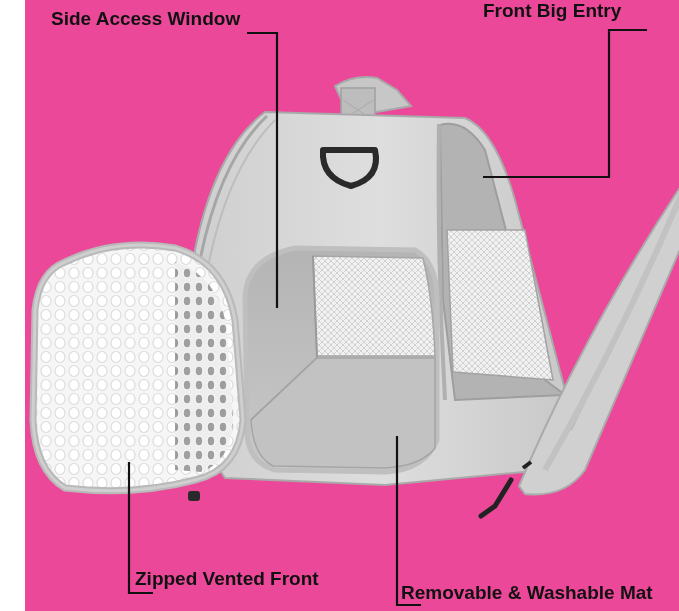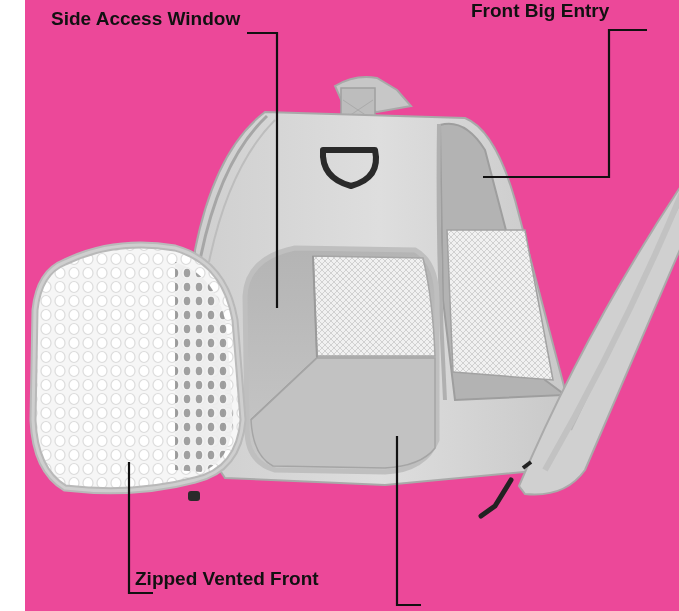--- a/index.html
+++ b/index.html
@@ -16,21 +16,21 @@
     .label {
       position: absolute;
       font-family: "Liberation Sans", sans-serif;
       font-weight: bold;
       font-size: 19px;
       color: #111111;
       white-space: nowrap;
       line-height: 22px;
     }
     .lbl-side { left: 26px; top: 8px; }
-    .lbl-front { left: 446px; top: 0px; }
+    .lbl-front { left: 458px; top: 0px; }
     .lbl-zip { left: 110px; top: 568px; }
     .lbl-mat { left: 376px; top: 582px; }
   </style>
 </head>
 <body>
 
 <div id="stage">
 
   <svg class="art" width="679" height="611" viewBox="0 0 679 611" xmlns="http://www.w3.org/2000/svg">
     <defs>
@@ -114,14 +114,15 @@
 
       <path d="M104 462 L104 593 L128 593"></path>
 
       <path d="M372 436 L372 605 L396 605"></path>
     </g>
   </svg>
 
   <div class="label lbl-side">Side Access Window</div>
   <div class="label lbl-front">Front Big Entry</div>
   <div class="label lbl-zip">Zipped Vented Front</div>
+  <div class="label lbl-mat">Removable &amp; Washable Mat</div>
 
 </div>
 
 </body></html>

